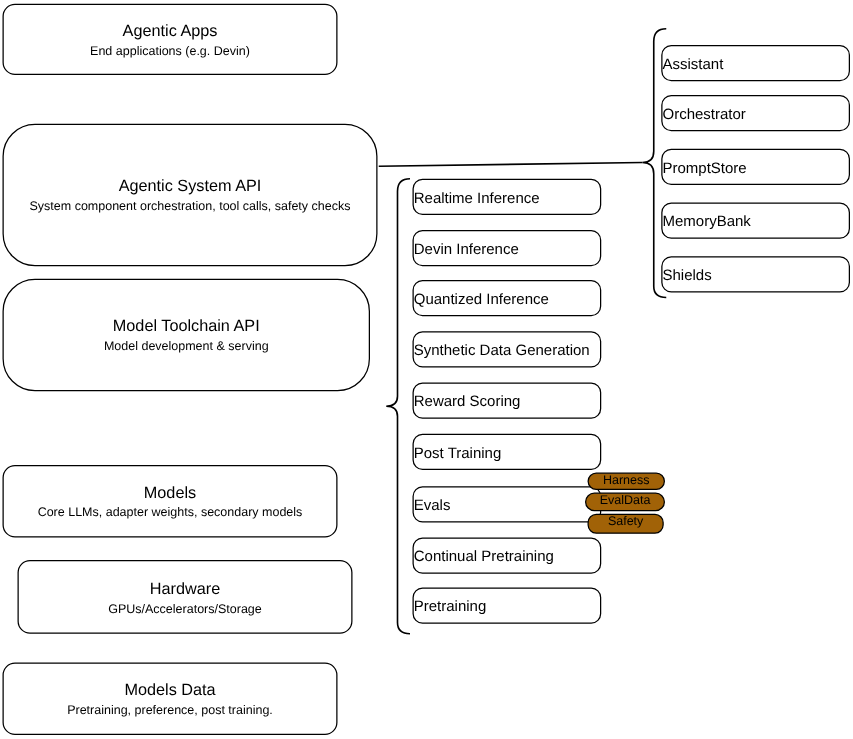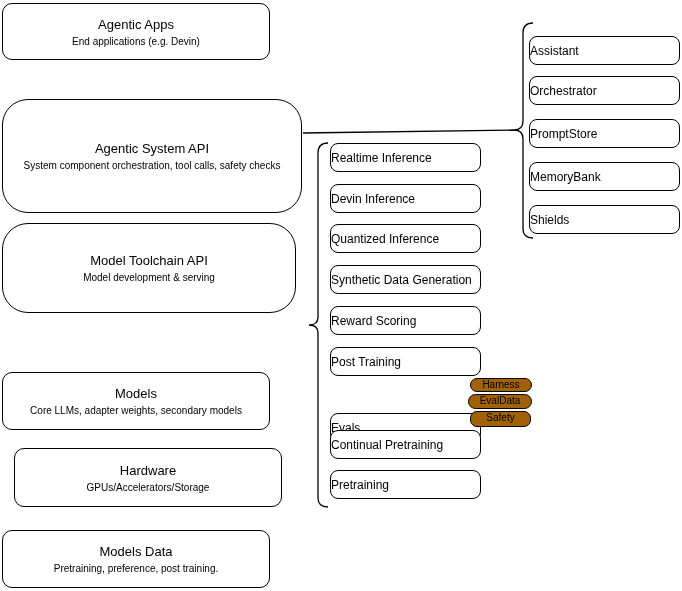--- a/index.html
+++ b/index.html
@@ -113,21 +113,21 @@
   </div>
   <div class="node" style="left:330px; top:265px;">
     <span>Synthetic Data Generation</span>
   </div>
   <div class="node" style="left:330px; top:306px;">
     <span>Reward Scoring</span>
   </div>
   <div class="node" style="left:330px; top:347px;">
     <span>Post Training</span>
   </div>
-  <div class="node" style="left:330px; top:389px;margin-top:24px;">
+  <div class="node" style="left:330px; top:389px;">
     <span>Evals</span>
   </div>
   <div class="node" style="left:330px; top:430px;">
     <span>Continual Pretraining</span>
   </div>
   <div class="node" style="left:330px; top:470px;">
     <span>Pretraining</span>
   </div>
 
   <div class="pill" style="left:470px; top:378px; width:62px; height:14px; border-radius:7px;">

